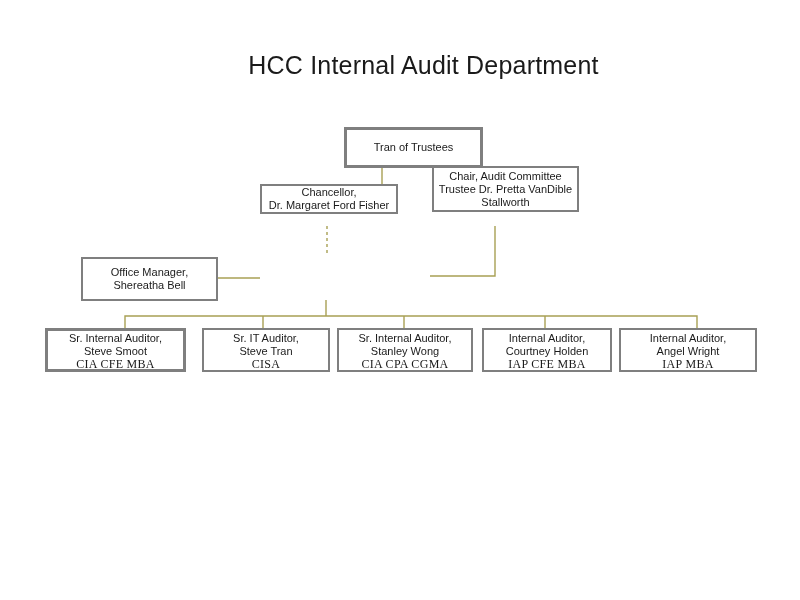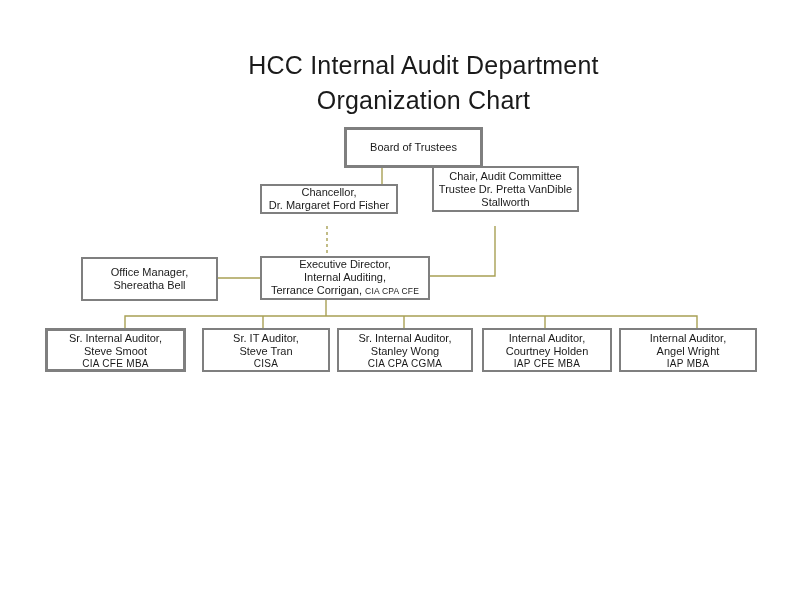--- a/index.html
+++ b/index.html
@@ -46,74 +46,65 @@
   .node.board   { left:344px; top:127px; width:139px; height:41px; border-width:3px; }
   .node.chancellor { left:260px; top:184px; width:138px; height:30px; }
   .node.chair   { left:432px; top:166px; width:147px; height:46px; line-height:13px; }
   .node.office  { left:81px;  top:257px; width:137px; height:44px; }
   .node.exec    { left:260px; top:256px; width:170px; height:44px; line-height:13px; }
   .node.a1 { left:45px;  top:328px; width:141px; height:44px; border-width:3px; }
   .node.a2 { left:194px; top:328px; width:128px; height:44px;margin-left:8px; }
   .node.a3 { left:337px; top:328px; width:136px; height:44px; }
   .node.a4 { left:482px; top:328px; width:130px; height:44px; }
   .node.a5 { left:619px; top:328px; width:138px; height:44px; }
-  .creds { font-size: 10px; line-height: 10px; letter-spacing: 0.3px; }
+  .creds { font-size: 12px; line-height: 10px; letter-spacing: 0.3px; font-family: Liberation Serif, serif; }
   .creds-inline { font-size: 8.5px; letter-spacing: 0.2px; }
 </style>
 </head>
 <body>
 
 <div class="canvas">
 
   <div class="title">
     <div>HCC Internal Audit Department</div>
-    <div>Organization Chart</div>
   </div>
 
   <svg class="connectors" width="800" height="600" viewBox="0 0 800 600" aria-hidden="true">
     <path d="M382 167 L382 185"></path>
     <path d="M447 167 L447 181"></path>
     <path class="dashed" d="M327 226 L327 256"></path>
     <path d="M495 226 L495 276 L430 276"></path>
     <path d="M218 278 L260 278"></path>
     <path d="M326 300 L326 316"></path>
     <path d="M125 328 L125 316 L697 316 L697 328"></path>
     <path d="M263 316 L263 328"></path>
     <path d="M404 316 L404 328"></path>
     <path d="M545 316 L545 328"></path>
   </svg>
 
   <div class="node board">
-    <div>Board of Trustees</div>
+    <div>Tran of Trustees</div>
   </div>
 
   <div class="node chancellor">
     <div>Chancellor,</div>
     <div>Dr. Margaret Ford Fisher</div>
   </div>
 
   <div class="node chair">
     <div>Chair, Audit Committee</div>
     <div>Trustee Dr. Pretta VanDible</div>
     <div>Stallworth</div>
   </div>
 
   <div class="node office">
     <div>Office Manager,</div>
     <div>Shereatha Bell</div>
   </div>
 
-  <div class="node exec">
-    <div>Executive Director,</div>
-    <div>Internal Auditing,</div>
-    <div>
-      <span>Terrance Corrigan,</span>
-      <span class="creds-inline">CIA CPA CFE</span>
-    </div>
-  </div>
 
   <div class="node a1">
     <div>Sr. Internal Auditor,</div>
     <div>Steve Smoot</div>
     <div class="creds">CIA CFE MBA</div>
   </div>
 
   <div class="node a2">
     <div>Sr. IT Auditor,</div>
     <div>Steve Tran</div>

